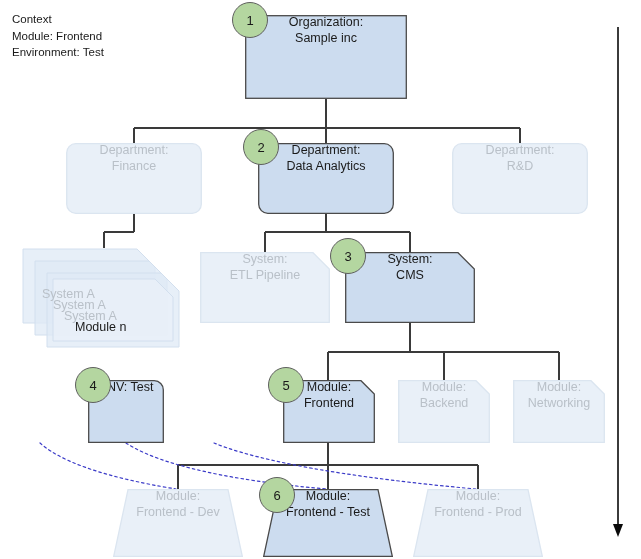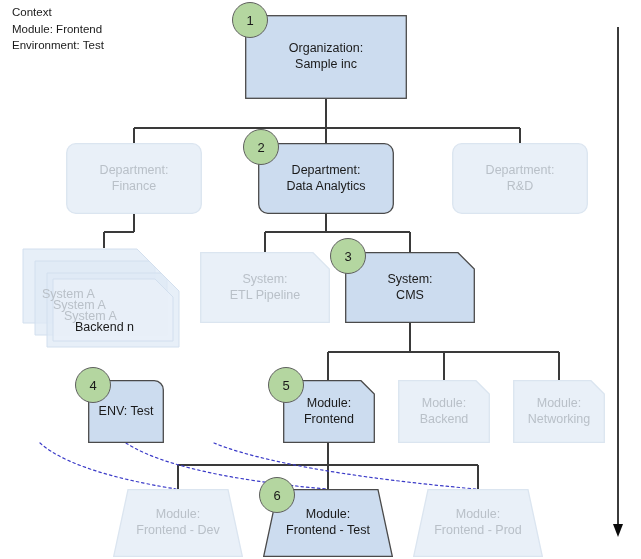--- a/index.html
+++ b/index.html
@@ -1,28 +1,28 @@
 <!DOCTYPE html>
 <html><head>
 <meta charset="utf-8">
 <style>
   html,body{margin:0;padding:0;background:#ffffff;}
   body{font-family:"Liberation Sans","DejaVu Sans",sans-serif;}
   #stage{position:relative;width:641px;height:559px;overflow:hidden;background:#fff;}
   #edges{position:absolute;left:0;top:0;width:641px;height:559px;}
-  .node{position:absolute;box-sizing:border-box;display:flex;align-items:center;justify-content:center;text-align:center;line-height:1.25;}
+  .node{position:absolute;box-sizing:border-box;display:flex;align-items:flex-start;justify-content:center;text-align:center;line-height:1.25;}
   .node .lbl{position:relative;z-index:2;white-space:pre-line;}
   .node .shape{position:absolute;left:0;top:0;width:100%;height:100%;z-index:1;}
   .active{color:#1a1a1a;font-size:12.5px;font-weight:400;}
   .faded{color:#b9c0c8;font-size:12.5px;font-weight:400;}
   .badge{position:absolute;width:34px;height:34px;border-radius:50%;
          background:#b4d6a0;border:1px solid #5f5f5f;
          display:flex;align-items:center;justify-content:center;
          font-size:13px;color:#1a1a1a;z-index:9;}
-  #context{position:absolute;left:12px;top:4px;font-size:11.5px;color:#1a1a1a;line-height:1.45;white-space:pre-line;}
+  #context{position:absolute;left:12px;top:11px;font-size:11.5px;color:#1a1a1a;line-height:1.45;white-space:pre-line;}
   .stackwrap{position:absolute;}
   .stackwrap .layer{position:absolute;}
   .stacktext{position:absolute;z-index:5;font-size:12.5px;white-space:nowrap;}
 </style>
 </head>
 <body>
 
 <div id="stage">
 
   <div id="context">Context
@@ -119,21 +119,21 @@
         <path d="M13,13 H127 L145,31 V87 H13 Z"></path>
         <path d="M25,25 H139 L157,43 V99 H25 Z"></path>
       </g>
       <g fill="#e9f0f8" fill-opacity="0.9" stroke="#d2dfee" stroke-width="1">
         <path d="M31,31 H133 L151,49 V93 H31 Z"></path>
       </g>
     </svg>
     <span class="stacktext faded" style="left:20px;top:39px;">System A</span>
     <span class="stacktext faded" style="left:31px;top:50px;">System A</span>
     <span class="stacktext faded" style="left:42px;top:61px;">System A</span>
-    <span class="stacktext active" style="left:53px;top:72px;">Backend n</span>
+    <span class="stacktext active" style="left:53px;top:72px;">Module n</span>
   </div>
 
   <div class="node faded" style="left:200px;top:252px;width:130px;height:71px;">
     <svg class="shape" viewBox="0 0 130 71" preserveAspectRatio="none">
       <path d="M0.7,0.7 H113 L129.3,17 V70.3 H0.7 Z" fill="#e9f0f8" stroke="#dbe5f0" stroke-width="1.3"></path>
     </svg>
     <span class="lbl">System:
 ETL Pipeline</span>
   </div>
 

